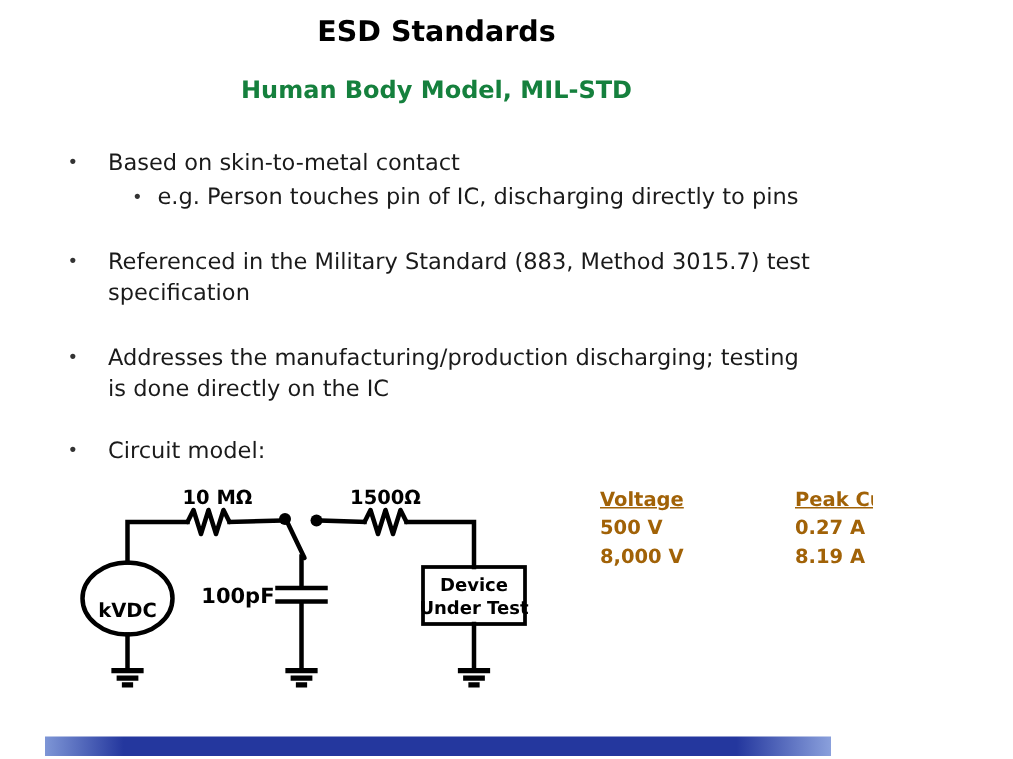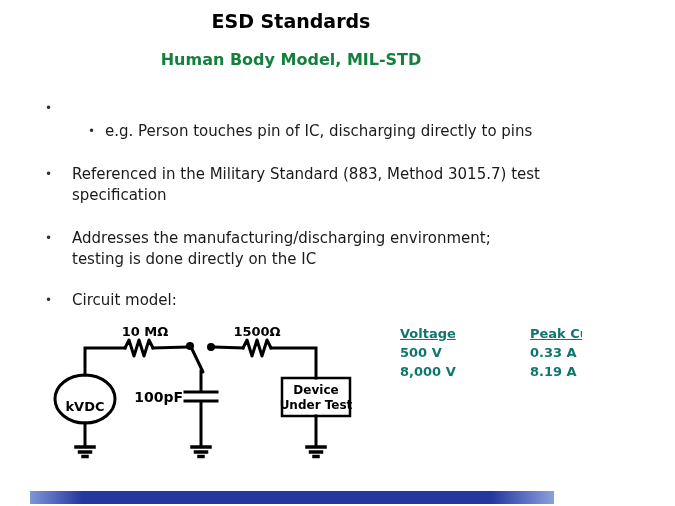--- a/index.html
+++ b/index.html
@@ -79,32 +79,33 @@
 <body>
 
 <div class="slide">
 
   <h1 class="title">ESD Standards</h1>
   <h2 class="subtitle">Human Body Model, MIL-STD</h2>
 
   <div class="bullets">
     <div class="bullet-row lvl1">
       <span class="marker">•</span>
+      <span class="text">Based on skin-to-metal contact</span>
     </div>
     <div class="bullet-row lvl2 row-sub">
       <span class="marker">•</span>
       <span class="text">e.g. Person touches pin of IC, discharging directly to pins</span>
     </div>
     <div class="bullet-row lvl1 row-gap">
       <span class="marker">•</span>
       <span class="text">Referenced in the Military Standard (883, Method 3015.7) test specification</span>
     </div>
     <div class="bullet-row lvl1 row-gap">
       <span class="marker">•</span>
-      <span class="text">Addresses the manufacturing/discharging environment; testing is done directly on the IC</span>
+      <span class="text">Addresses the manufacturing/production discharging; testing is done directly on the IC</span>
     </div>
     <div class="bullet-row lvl1 row-gap2">
       <span class="marker">•</span>
       <span class="text">Circuit model:</span>
     </div>
   </div>
 
   <svg class="circuit" width="340" height="150" viewBox="0 0 340 150" fill="none" stroke="#000000" stroke-width="3" stroke-linecap="square">
 
     <g>
@@ -158,28 +159,28 @@
       <line x1="150.5" y1="137" x2="161.5" y2="137"></line>
       <line x1="154" y1="141.5" x2="158" y2="141.5"></line>
     </g>
     <g stroke-width="3.5">
       <line x1="262" y1="132" x2="280" y2="132"></line>
       <line x1="265.5" y1="137" x2="276.5" y2="137"></line>
       <line x1="269" y1="141.5" x2="273" y2="141.5"></line>
     </g>
   </svg>
 
-  <div class="volt-table" style="color:#0f766e;">
+  <div class="volt-table" style="color:#a16207;">
     <div class="t-row">
       <span class="c1 head">Voltage</span>
       <span class="c2 head">Peak Current</span>
     </div>
     <div class="t-row">
       <span class="c1">500 V</span>
-      <span class="c2">0.33 A</span>
+      <span class="c2">0.27 A</span>
     </div>
     <div class="t-row">
       <span class="c1">8,000 V</span>
       <span class="c2">8.19 A</span>
     </div>
   </div>
 
   <div class="footer-bar"></div>
 
 </div>

